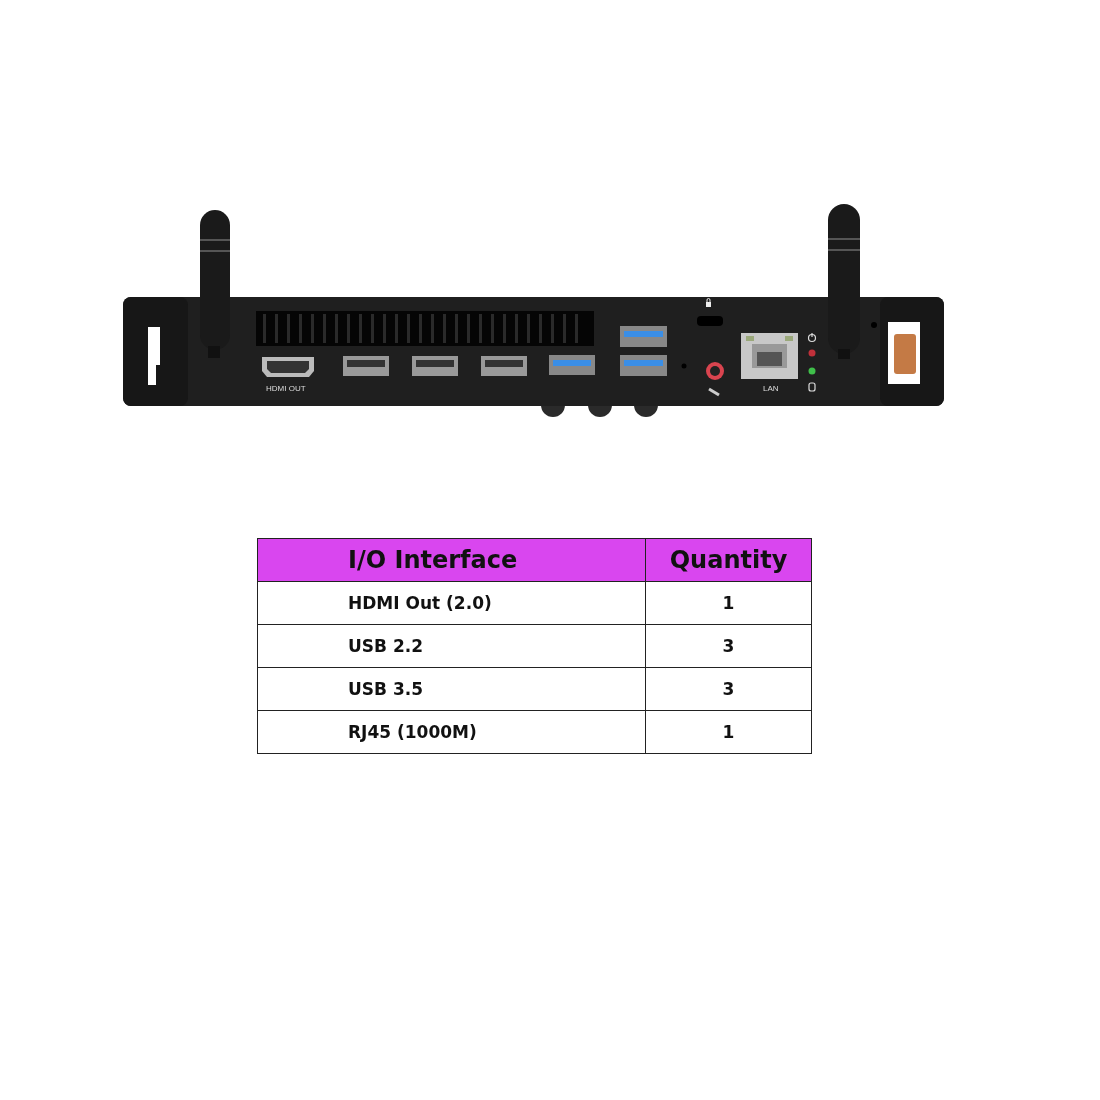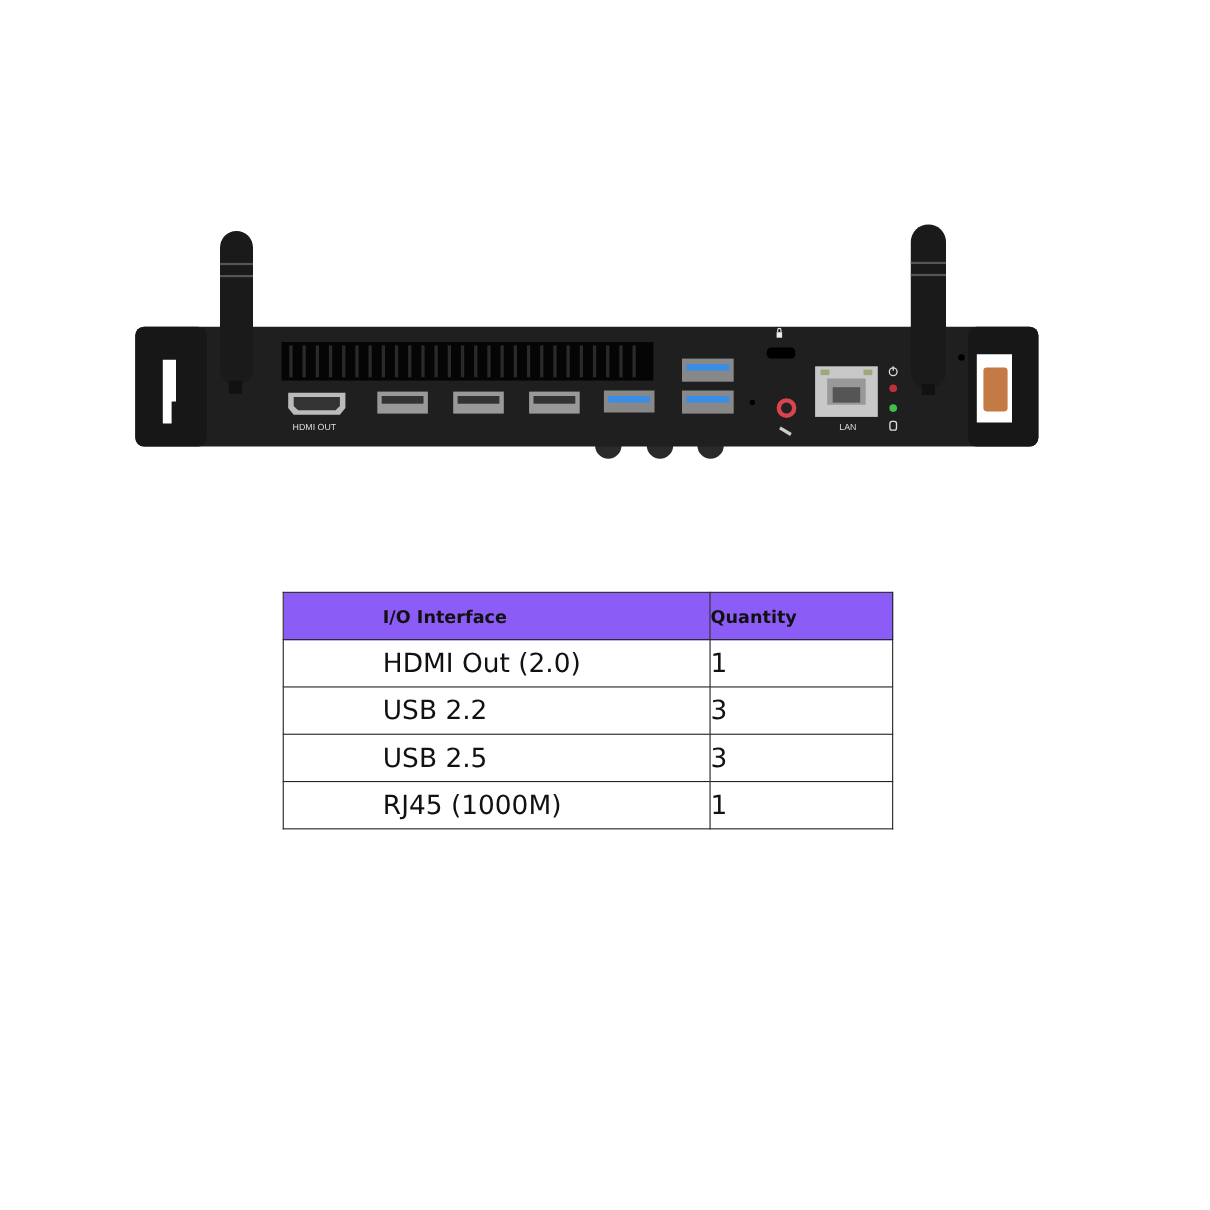--- a/index.html
+++ b/index.html
@@ -1,23 +1,23 @@
 <!DOCTYPE html>
 <html><head>
 <meta charset="utf-8">
 <style>
   html,body{margin:0;padding:0;background:#fff;}
   body{width:1100px;height:1100px;position:relative;overflow:hidden;font-family:"DejaVu Sans",sans-serif;}
   .device{position:absolute;left:0;top:0;width:1076px;height:450px;}
   .io-table{position:absolute;left:257px;top:538px;border-collapse:collapse;font-family:"DejaVu Sans",sans-serif;color:#111;}
   .io-table th,.io-table td{border:1.5px solid #222;height:42px;padding:0;}
-  .io-table th{background:#8b5cf6;font-weight:bold;font-size:16px;height:42px;}
-  .io-table td{font-size:24px;}
+  .io-table th{background:#d946ef;font-weight:bold;font-size:24px;height:42px;}
+  .io-table td{font-size:17px;font-weight:bold;}
   .col-if{width:388px;text-align:left;padding-left:90px !important;box-sizing:border-box;}
-  .col-qty{width:165px;text-align:left;}
+  .col-qty{width:165px;text-align:center;}
   .io-table td.col-if{padding-left:90px;}
   .lbl{font-family:"Liberation Sans",sans-serif;font-size:8px;fill:#ddd;}
 </style>
 </head>
 <body>
 
 <div class="device">
 <svg width="1100" height="450" viewBox="0 0 1100 450" xmlns="http://www.w3.org/2000/svg">
 
   <g>
@@ -163,21 +163,21 @@
   <tbody>
     <tr>
       <td class="col-if">HDMI Out (2.0)</td>
       <td class="col-qty">1</td>
     </tr>
     <tr>
       <td class="col-if">USB 2.2</td>
       <td class="col-qty">3</td>
     </tr>
     <tr>
-      <td class="col-if">USB 2.5</td>
+      <td class="col-if">USB 3.5</td>
       <td class="col-qty">3</td>
     </tr>
     <tr>
       <td class="col-if">RJ45 (1000M)</td>
       <td class="col-qty">1</td>
     </tr>
   </tbody>
 </table>
 
 </body></html>

